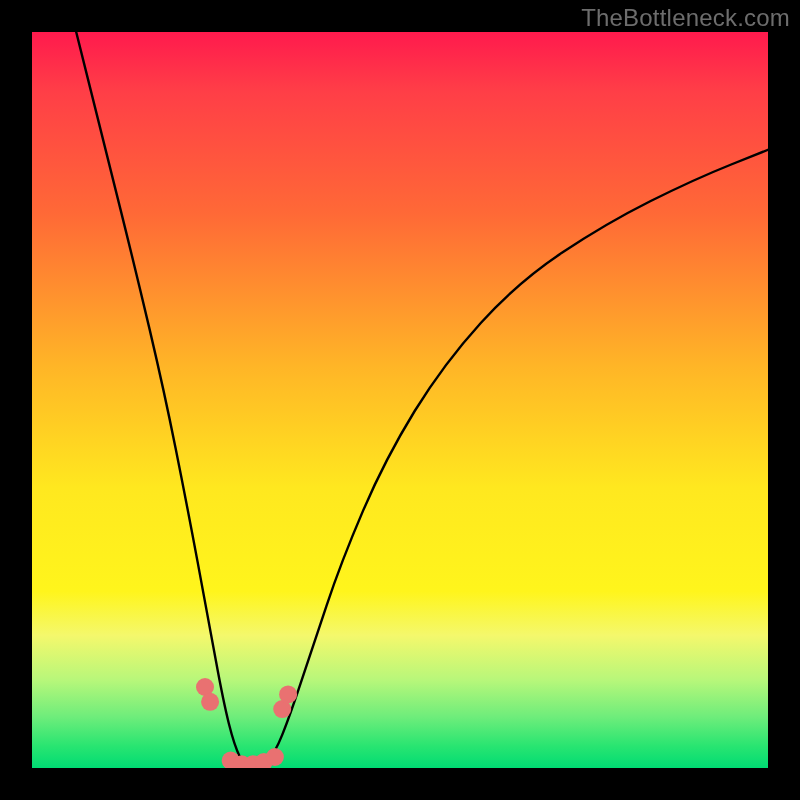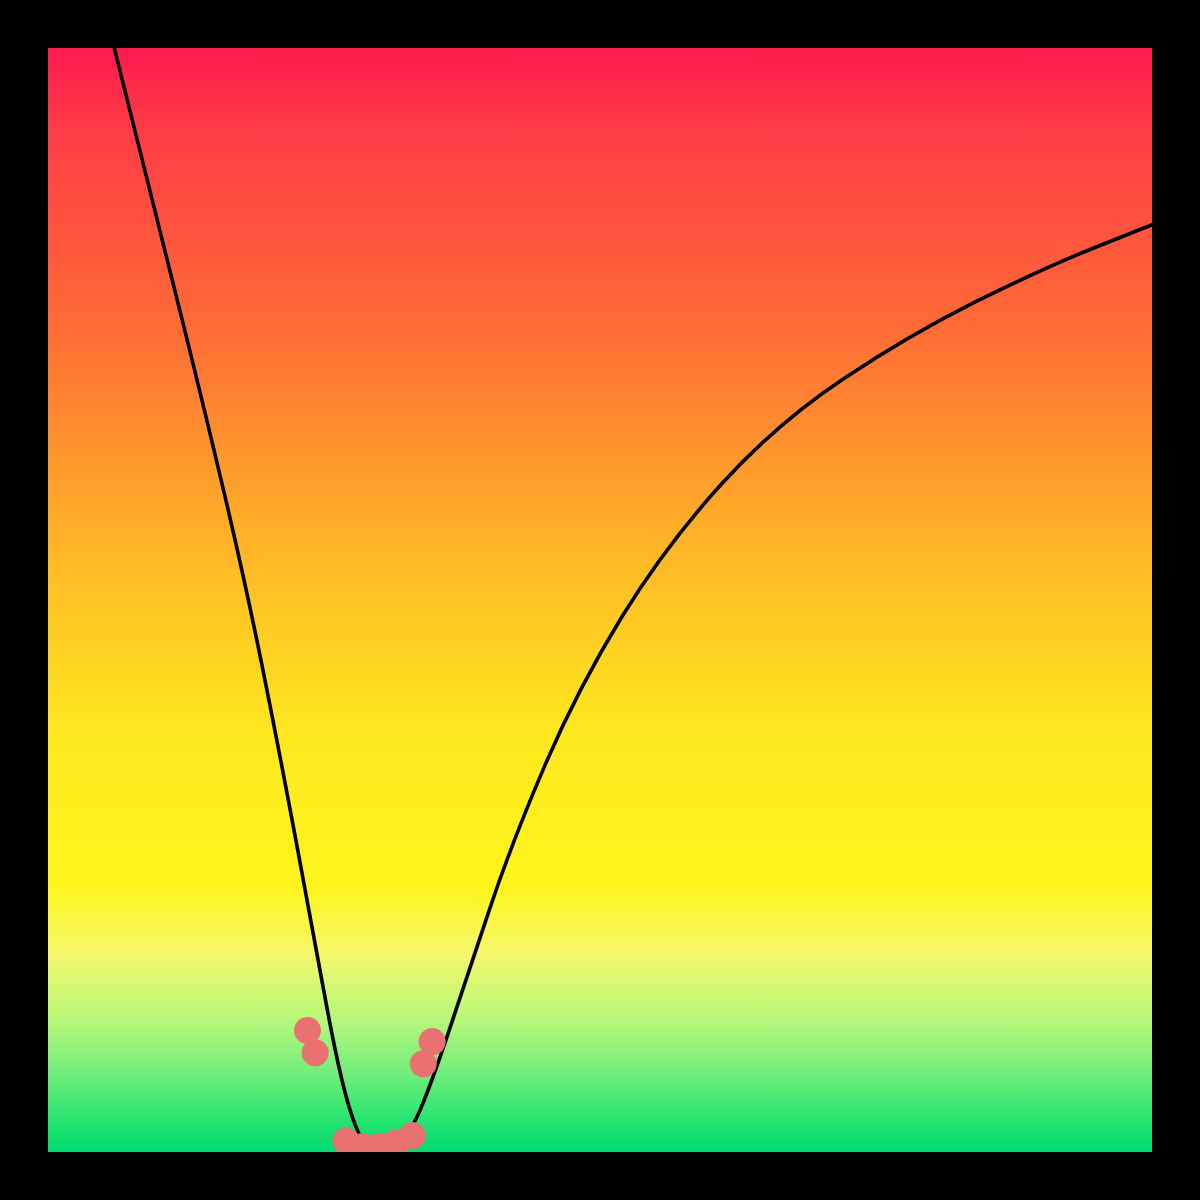--- a/index.html
+++ b/index.html
@@ -55,20 +55,21 @@
     left: 0;
     top: 0;
     width: 736px;
     height: 736px;
   }
 </style>
 </head>
 <body>
 
 <div class="frame">
+  <div class="watermark">TheBottleneck.com</div>
 
   <div class="plot">
     <svg class="curve" viewBox="0 0 736 736" preserveAspectRatio="none">
       <path id="main-curve" fill="none" stroke="#000000" stroke-width="2.4" stroke-linecap="round" stroke-linejoin="round" d="M 44.2 0.0 Q 44.2 0.0 58.9 58.9 Q 73.6 117.8 88.3 176.6 Q 103.0 235.5 117.8 298.1 Q 132.5 360.6 143.5 415.8 Q 154.6 471.0 165.6 529.9 Q 176.6 588.8 184.0 629.3 Q 191.4 669.8 196.9 691.8 Q 202.4 713.9 207.9 725.0 Q 213.4 736.0 220.8 736.0 Q 228.2 736.0 235.5 728.6 Q 242.9 721.3 250.2 702.9 Q 257.6 684.5 268.6 651.4 Q 279.7 618.2 294.4 574.1 Q 309.1 529.9 331.2 478.4 Q 353.3 426.9 382.7 379.0 Q 412.2 331.2 449.0 290.7 Q 485.8 250.2 529.9 220.8 Q 574.1 191.4 618.2 169.3 Q 662.4 147.2 699.2 132.5 T 736.0 117.8"></path>
       <g id="dots">
           <circle cx="173.0" cy="655.0" r="9" fill="#e97171"></circle>
           <circle cx="178.1" cy="669.8" r="9" fill="#e97171"></circle>
           <circle cx="198.7" cy="728.6" r="9" fill="#e97171"></circle>
           <circle cx="209.8" cy="732.3" r="9" fill="#e97171"></circle>
           <circle cx="220.8" cy="732.3" r="9" fill="#e97171"></circle>

